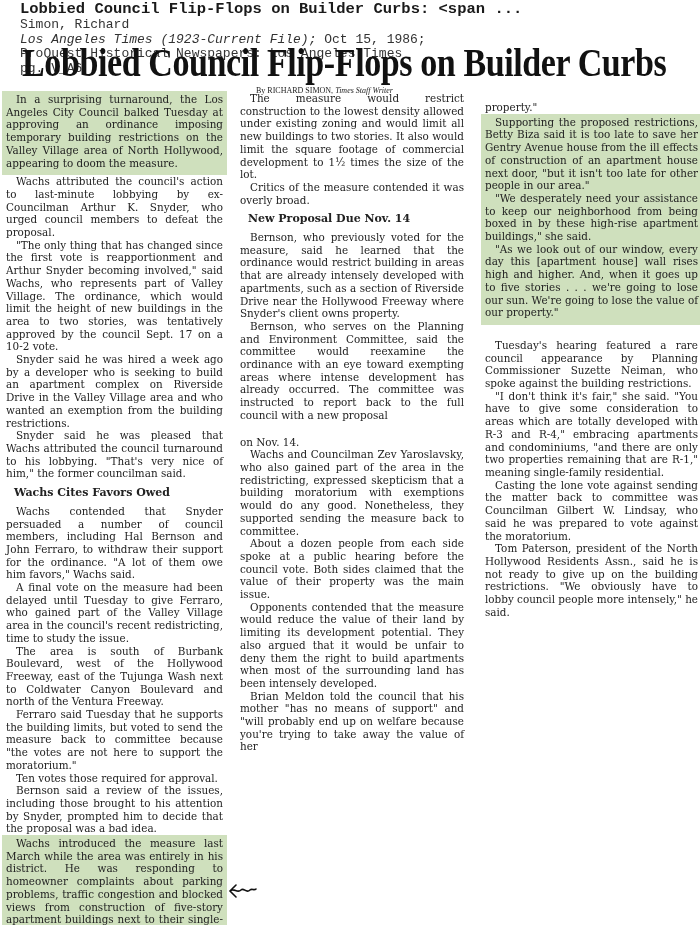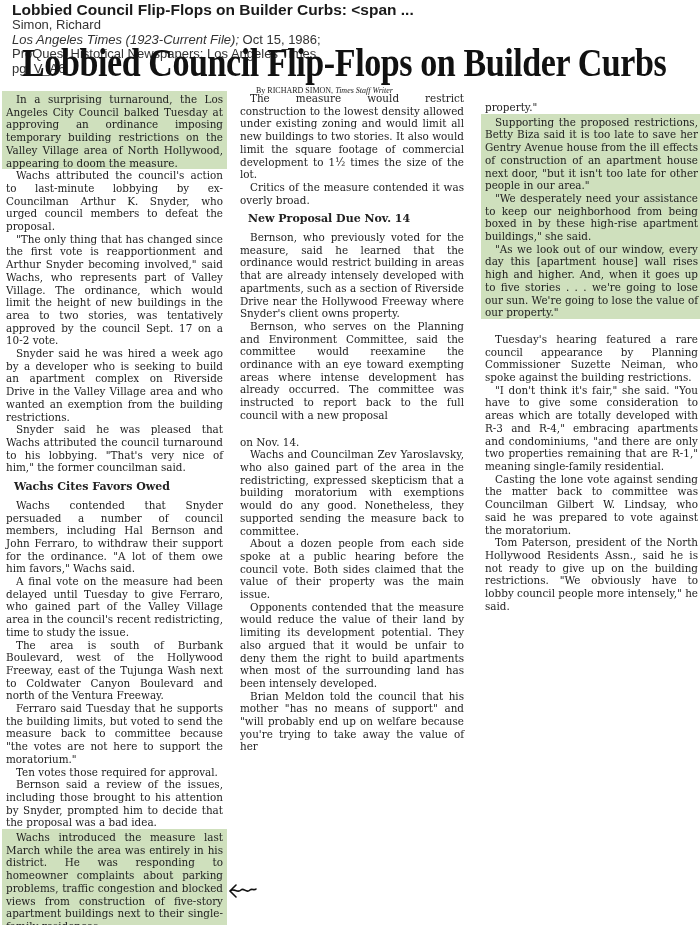--- a/index.html
+++ b/index.html
@@ -1,32 +1,32 @@
 <!DOCTYPE html>
 <html><head>
 <meta charset="utf-8">
 <style>
   html, body { margin: 0; padding: 0; background: #ffffff; }
   body { width: 700px; height: 925px; position: relative; overflow: hidden; font-family: "DejaVu Serif", serif; color: #1e1e1e; }
-  .meta { position: absolute; left: 12px; top: 1px; width: 560px; font-family: Liberation Sans, sans-serif; color: #333; }
+  .meta { position: absolute; left: 20px; top: 1px; width: 560px; font-family: Liberation Mono, monospace; color: #333; }
   .meta .t { font-weight: bold; font-size: 15.5px; line-height: 17px; color: #1a1a1a; }
   .meta .l { font-size: 13px; line-height: 14.5px; }
   .meta .i { font-style: italic; }
   .headline { position: absolute; left: 22px; top: 40px; width: 680px; font-family: "Liberation Serif", serif; font-weight: bold; font-size: 41px; line-height: 44px; letter-spacing: -0.5px; color: #111; white-space: nowrap; transform: scaleX(0.83); transform-origin: left top; }
   .byline { position: absolute; left: 256px; top: 86px; font-family: Liberation Serif, serif; font-size: 8px; color: #222; }
   .byline .i { font-style: italic; }
   .col { position: absolute; font-family: "DejaVu Serif", serif; font-size: 10.4px; line-height: 12.7px; text-align: justify; color: #222; }
   .col p { margin: 0; text-indent: 10px; }
   .col p.noind { text-indent: 0; }
   .col h3 { margin: 7px 0 5px 0; font-size: 11px; font-weight: bold; text-indent: 8px; }
   .hl { background: #cfe0bd; }
   .c1 { left: 6px; top: 91px; width: 217px; }
   .c2 { left: 240px; top: 92px; width: 224px; }
   .c3 { left: 485px; top: 101px; width: 213px; }
-  .hlblock { padding: 2px 4px 0 4px; margin: 0 -4px; }
+  .hlblock { padding: 2px 4px 6px 4px; margin: 0 -4px; }
   .gap { height: 14px; }
   .cursor-mark { position: absolute; left: 228px; top: 882px; width: 30px; height: 18px; }
 </style>
 </head>
 <body>
 
 <div class="meta">
   <div class="t">Lobbied Council Flip-Flops on Builder Curbs: &lt;span ...</div>
   <div class="l">Simon, Richard</div>
   <div class="l"><span class="i">Los Angeles Times (1923-Current File);</span><span> Oct 15, 1986;</span></div>

